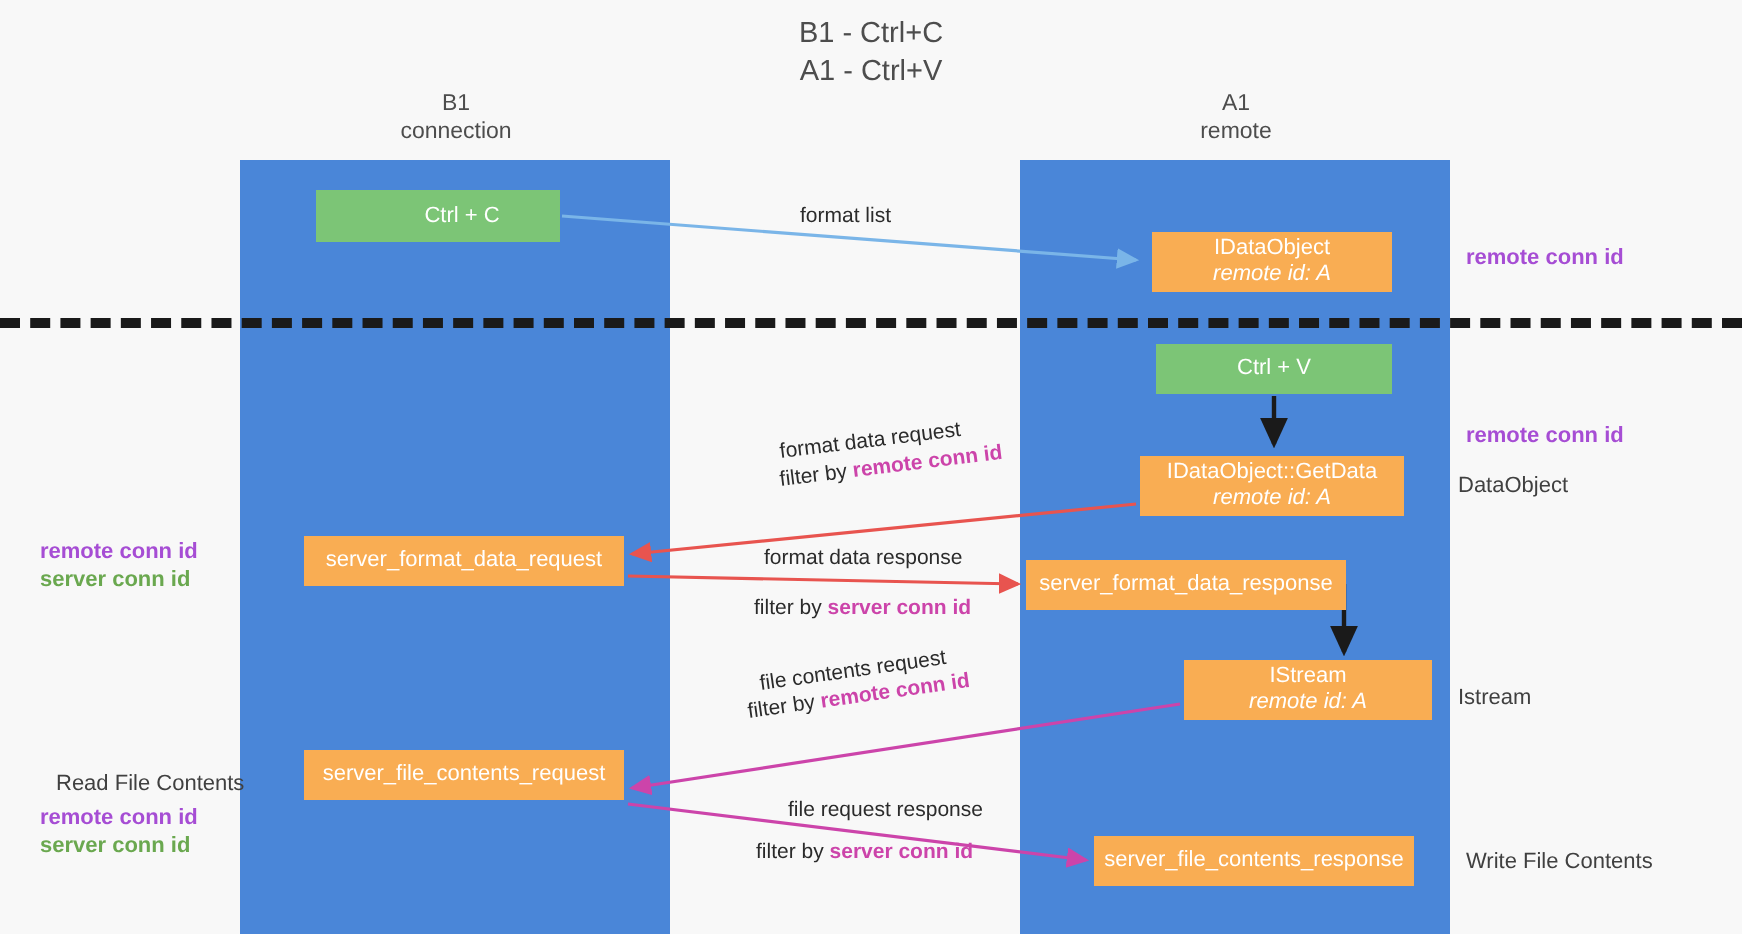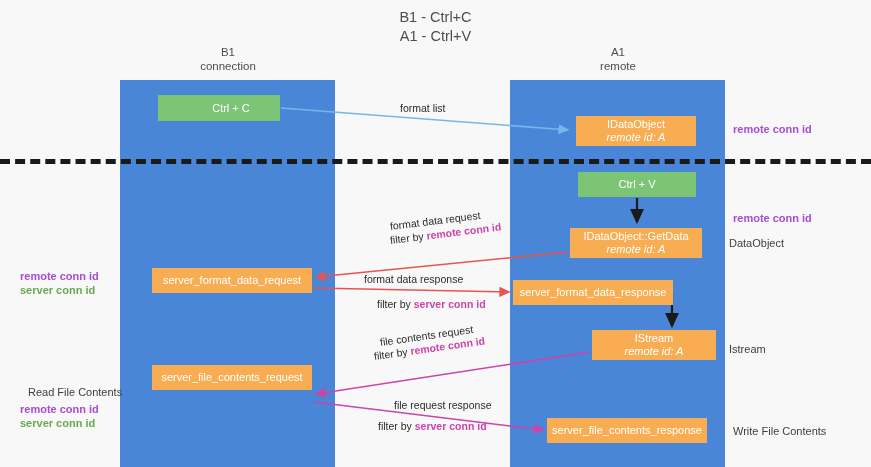--- a/index.html
+++ b/index.html
@@ -60,21 +60,21 @@
   .node.orange { background: #f9ad53; }
   .node .l2 { font-weight: normal; font-style: italic; }
 
   #n-ctrlc   { left: 158px; top: 95px;  width: 122px; height: 26px; padding-left: 28px; }
   #n-dataobj { left: 576px; top: 116px; width: 120px; height: 30px; }
   #n-ctrlv   { left: 578px; top: 172px; width: 118px; height: 25px; }
   #n-getdata { left: 570px; top: 228px; width: 132px; height: 30px; }
   #n-sfdreq  { left: 152px; top: 268px; width: 160px; height: 25px; }
   #n-sfdres  { left: 513px; top: 280px; width: 160px; height: 25px; }
   #n-istream { left: 592px; top: 330px; width: 124px; height: 30px; }
-  #n-sfcreq  { left: 152px; top: 365px; width: 160px; height: 25px; }
+  #n-sfcreq  { left: 152px; top: 375px; width: 160px; height: 25px; }
   #n-sfcres  { left: 547px; top: 418px; width: 160px; height: 25px; }
 
   #dashed {
     position: absolute;
     left: 0; top: 159px;
     width: 871px;
     height: 0;
     border-top: 5px dashed #1a1a1a;
   }
 
@@ -103,21 +103,21 @@
     position: absolute;
     font-size: 10.5px;
     line-height: 13px;
     color: #2b2b2b;
     white-space: nowrap;
   }
   #el-formatlist { left: 400px; top: 102px; }
 
   #el-fdr1 { left: 390px; top: 220px; transform: rotate(-7deg); transform-origin: left center; }
   #el-fdr2 { left: 390px; top: 234px; transform: rotate(-7deg); transform-origin: left center; }
-  #el-fdres1 { left: 364px; top: 273px; }
+  #el-fdres1 { left: 382px; top: 273px; }
   #el-fdres2 { left: 377px; top: 298px; }
 
   #el-fcr1 { left: 380px; top: 336px; transform: rotate(-8deg); transform-origin: left center; }
   #el-fcr2 { left: 374px; top: 350px; transform: rotate(-8deg); transform-origin: left center; }
   #el-fcres1 { left: 394px; top: 399px; }
   #el-fcres2 { left: 378px; top: 420px; }
 
   svg.wires {
     position: absolute;
     left: 0; top: 0;

